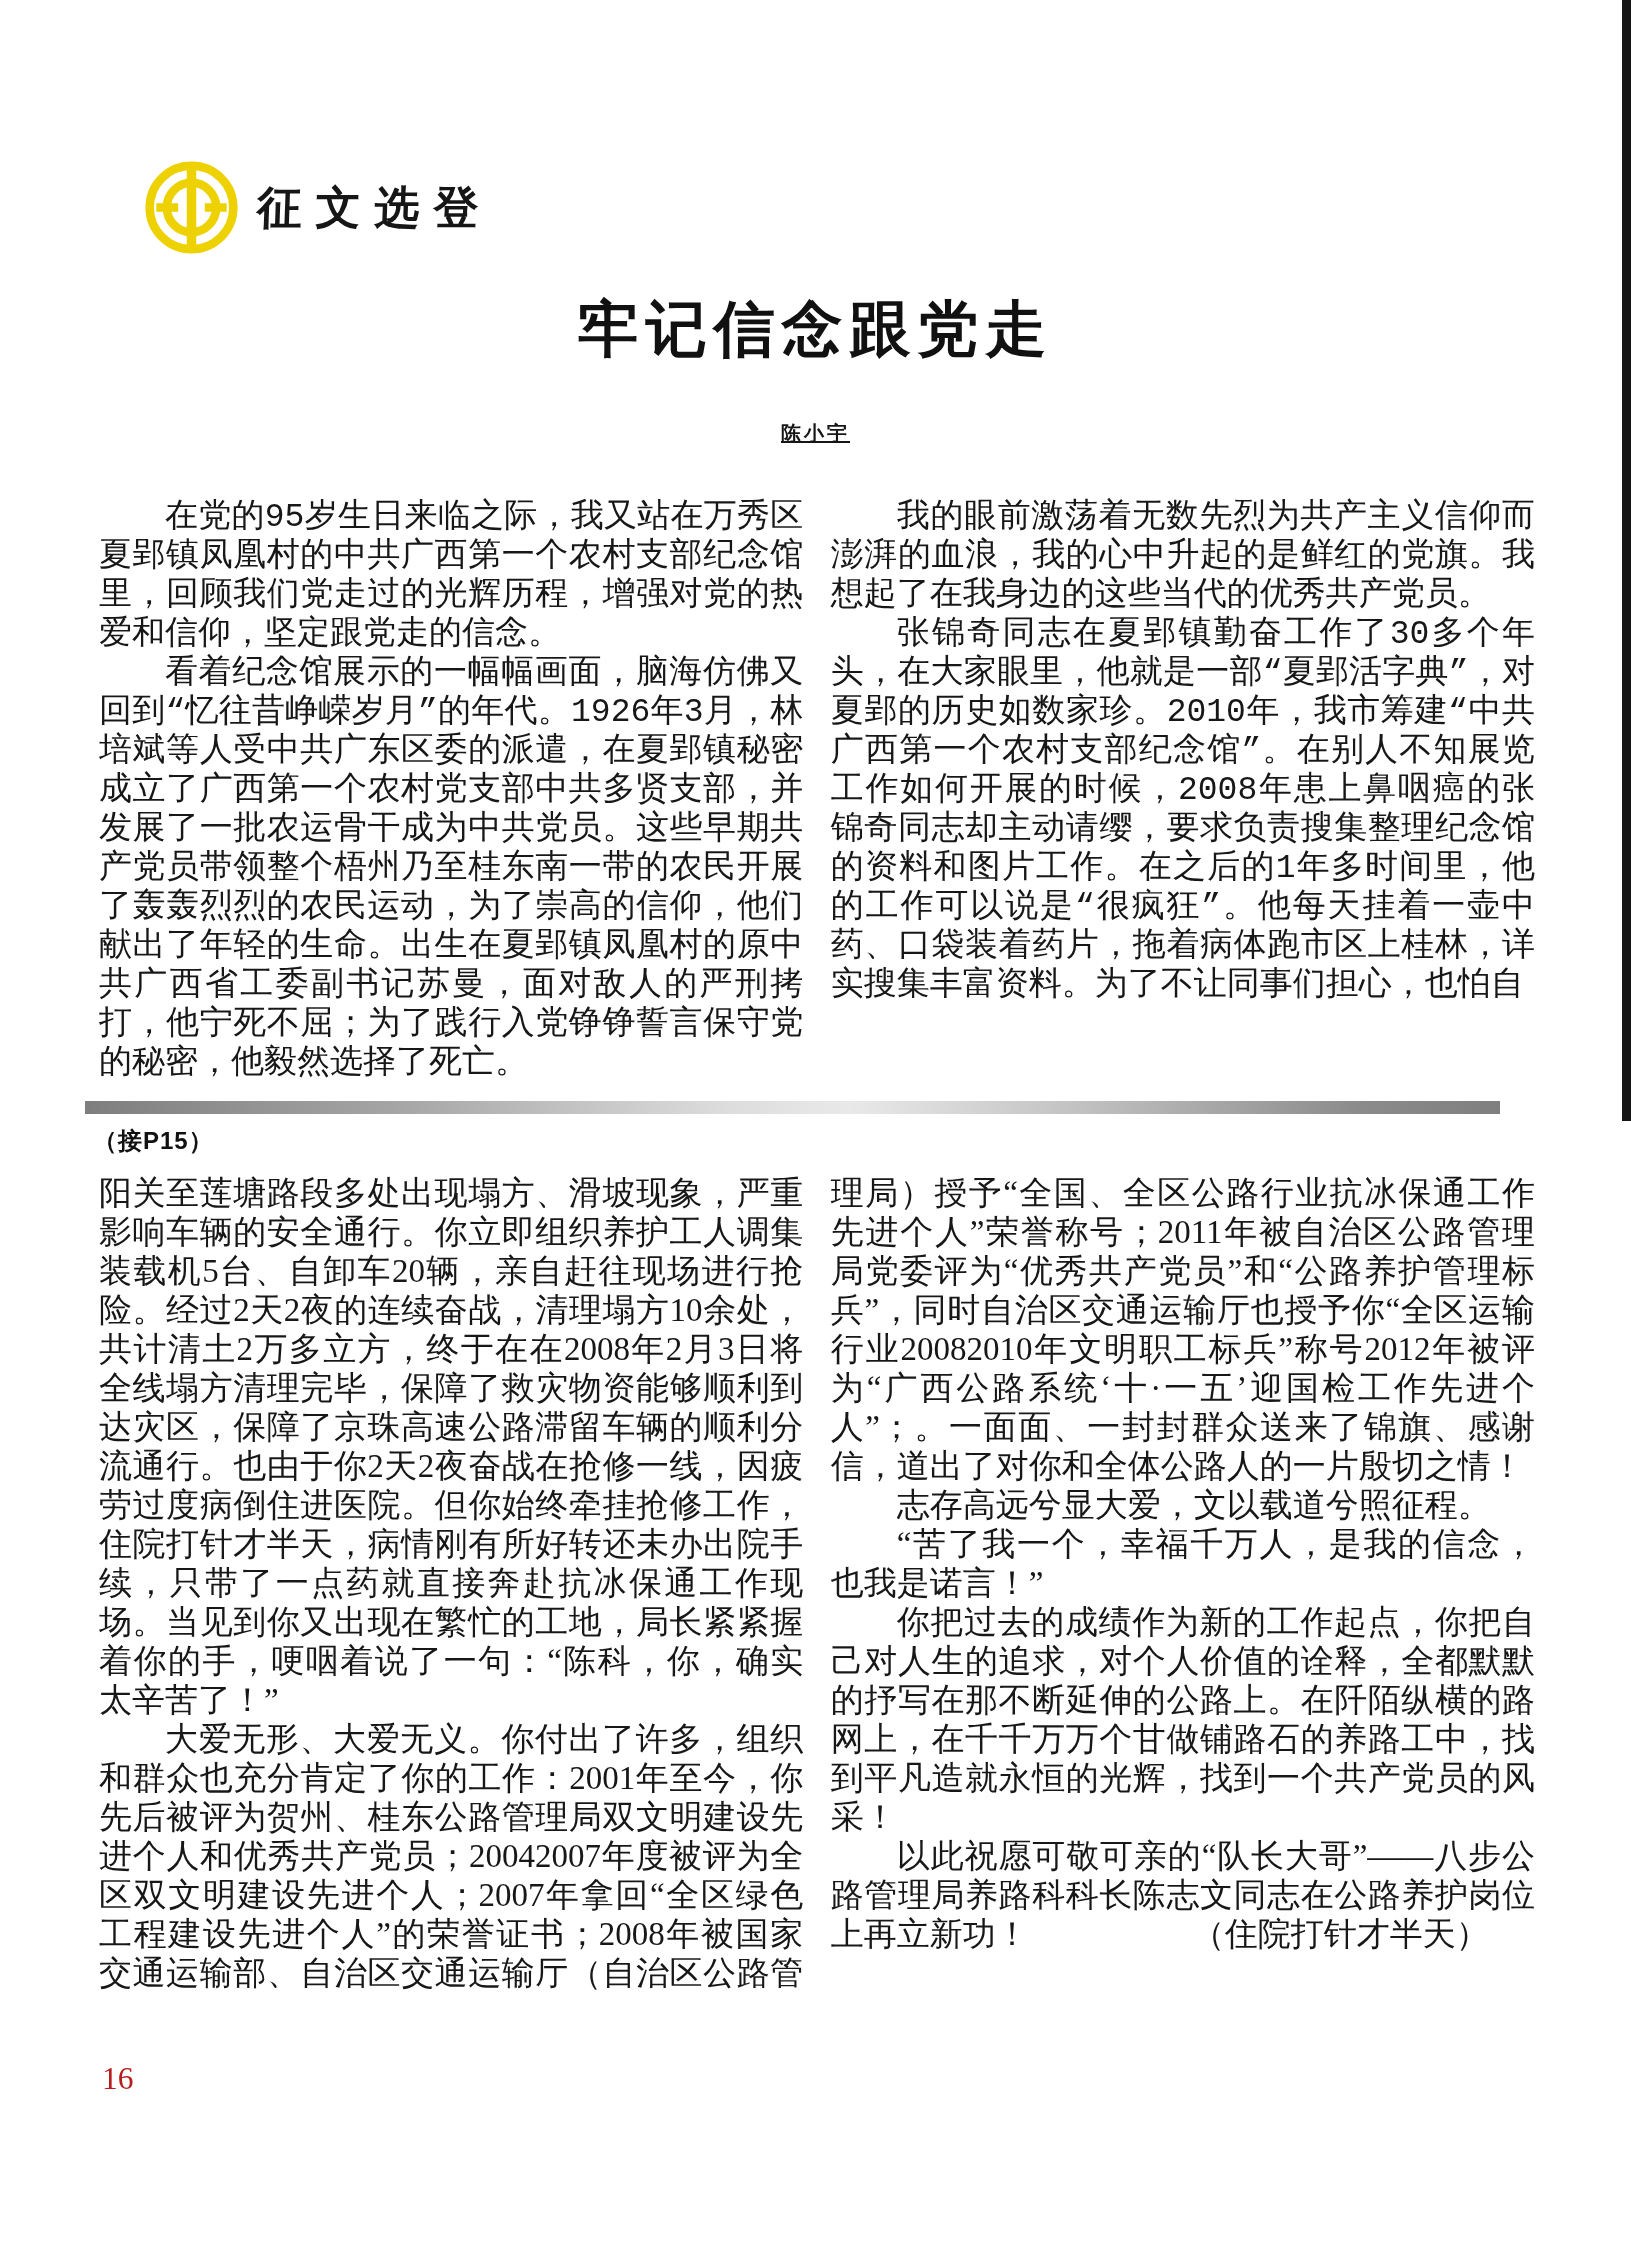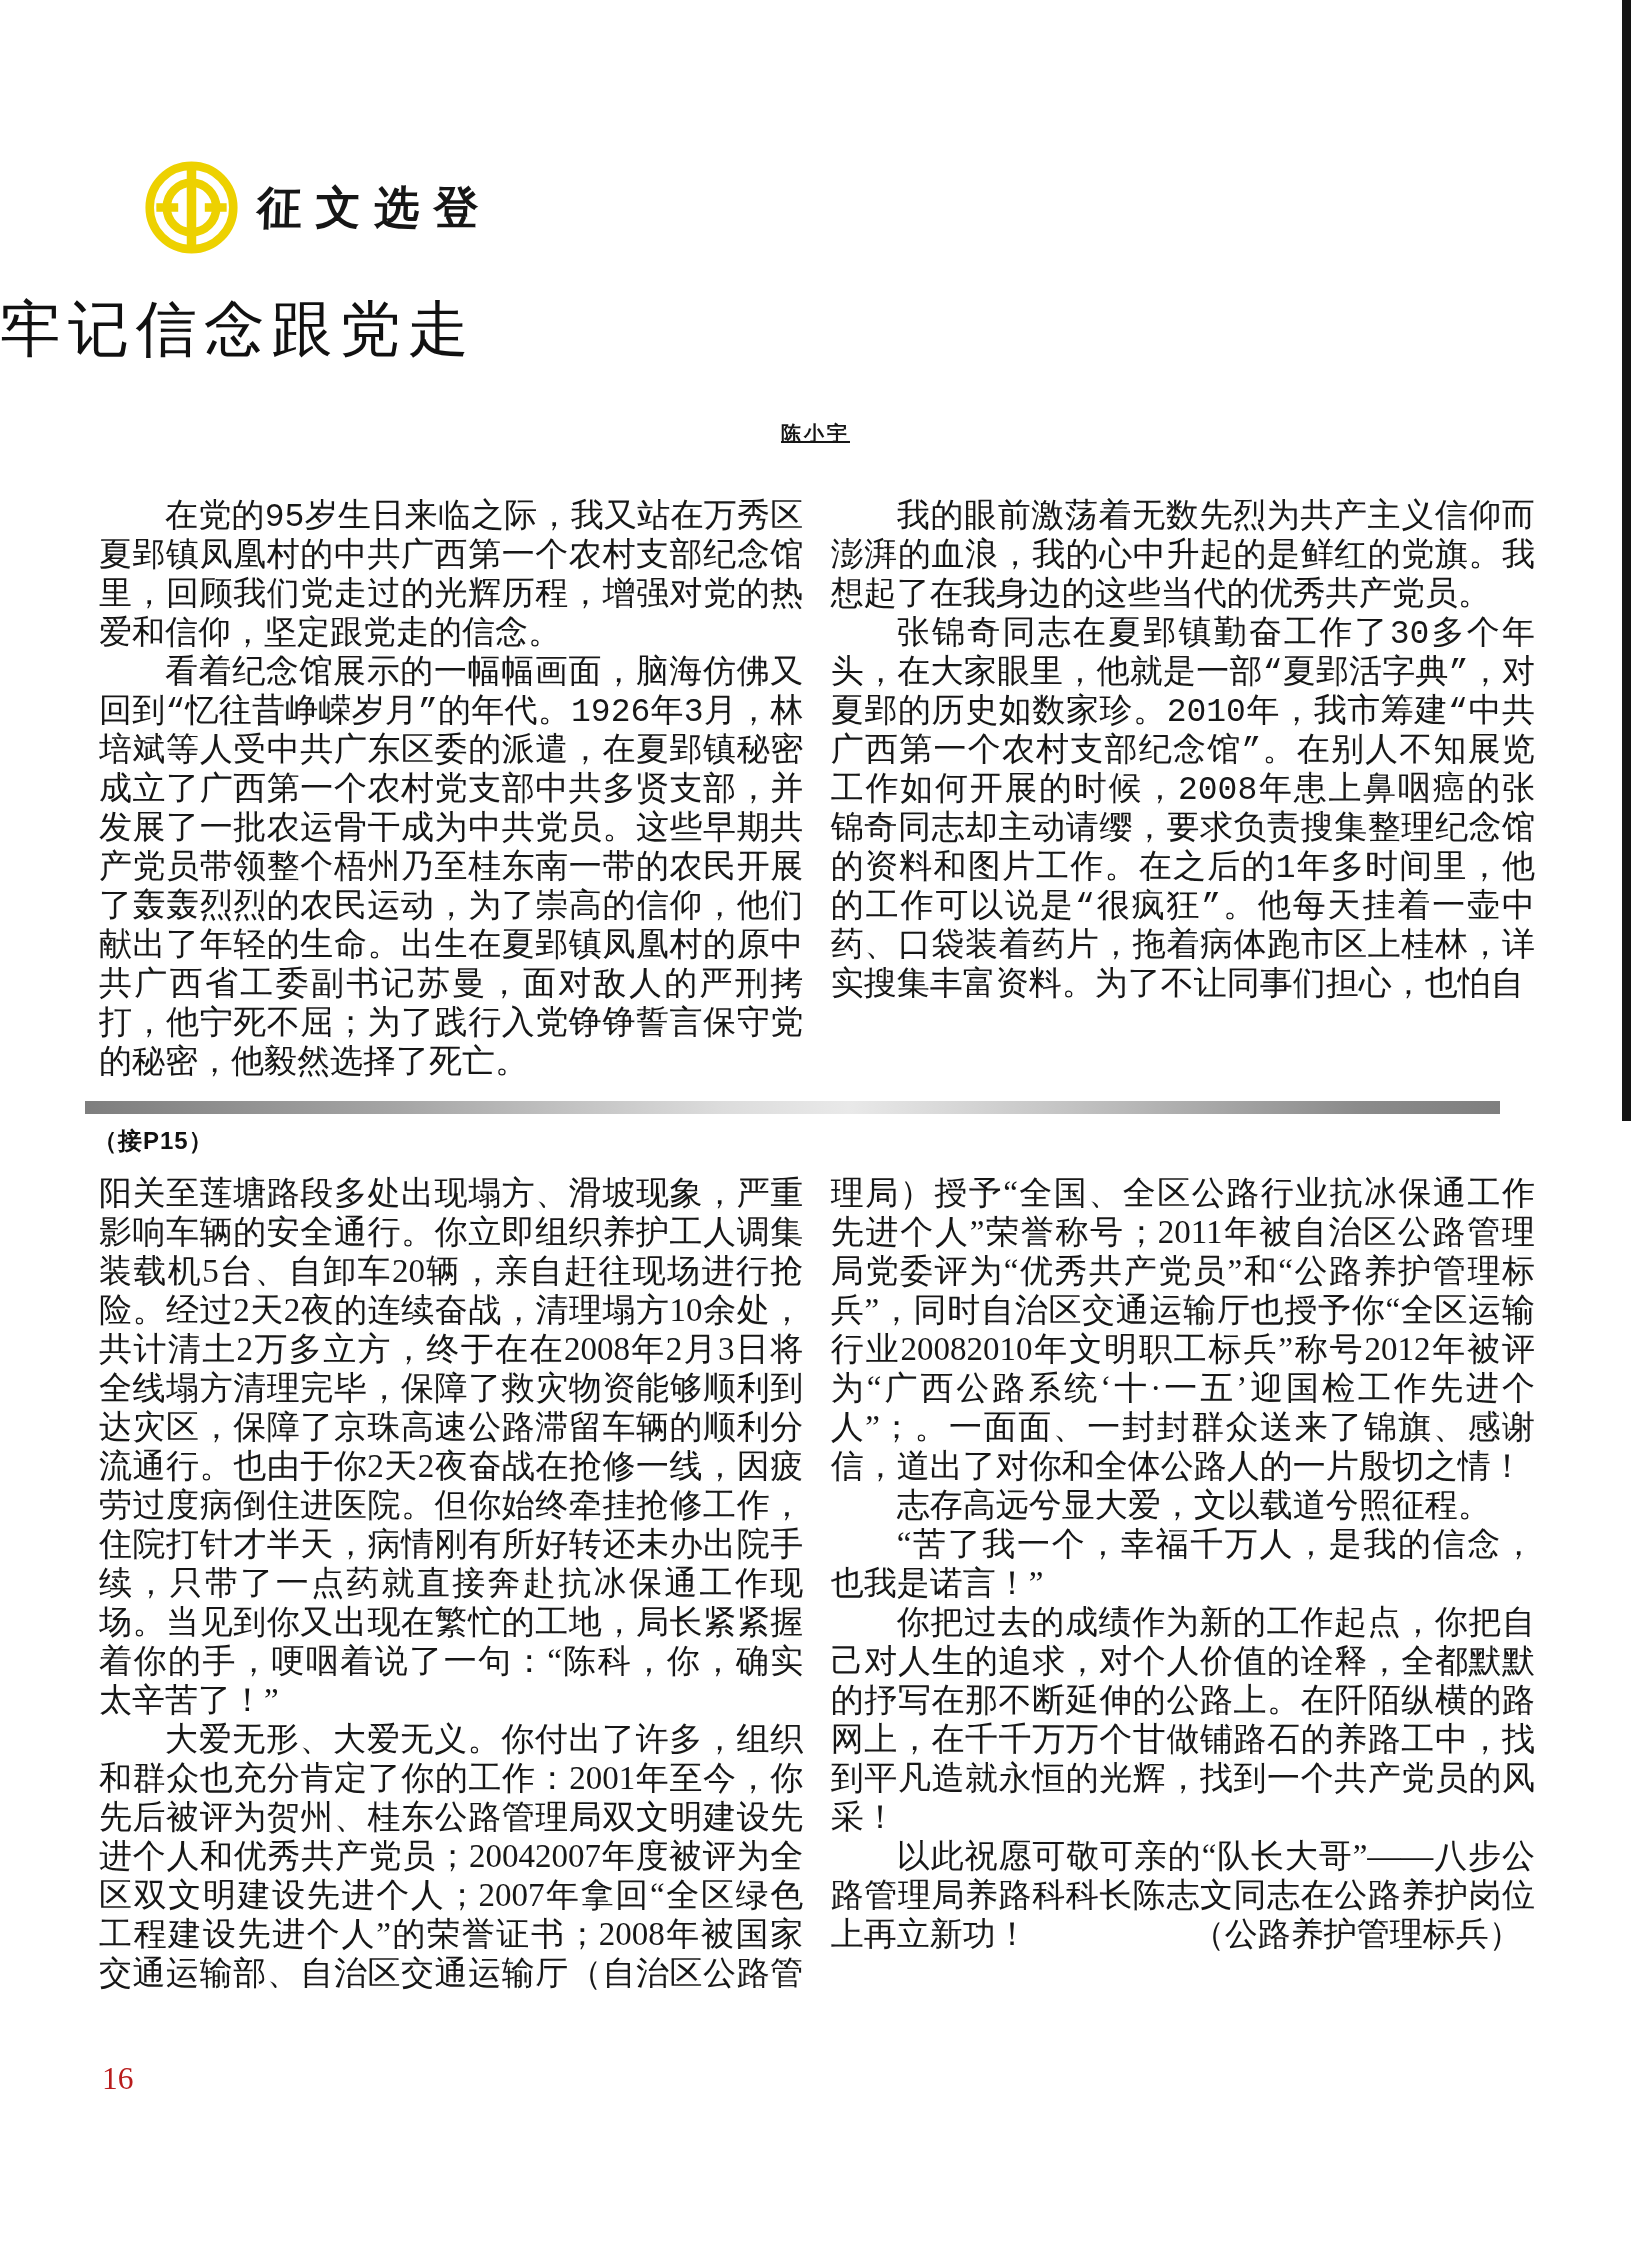--- a/index.html
+++ b/index.html
@@ -14,22 +14,22 @@
   .logo-row{
     position:absolute;left:144px;top:160px;display:flex;align-items:center;gap:17.7px;
   }
   .logo-badge{width:95px;height:95px;display:block;}
   .section-label{
     font-size:45px;font-weight:bold;letter-spacing:13.8px;color:#161616;
     font-family:"Liberation Serif","DejaVu Serif",serif;
     transform:skewX(-2deg);
   }
   .article-title{
-    position:absolute;left:0;top:296px;width:1631px;text-align:left;
-    font-size:61px;font-weight:normal;letter-spacing:6.9px;line-height:1.1;color:#111;
+    position:absolute;left:0;top:296px;width:1631px;text-align:center;
+    font-size:61px;font-weight:bold;letter-spacing:6.9px;line-height:1.1;color:#111;
   }
   .article-author{
     position:absolute;left:0;top:420px;width:1631px;text-align:center;
     font-size:20px;font-weight:bold;letter-spacing:3px;color:#161616;text-decoration:underline;
   }
   .two-col{
     position:absolute;left:99px;width:1436px;
     column-count:2;column-gap:27.6px;column-fill:auto;
     font-size:33px;line-height:39px;text-align:justify;overflow:hidden;
     color:#171717;
@@ -82,17 +82,17 @@
 
 <div class="divider-bar"></div>
 <div class="continued-marker">（接P15）</div>
 
 <div class="two-col sec-bottom">
     <p class="para">阳关至莲塘路段多处出现塌方、滑坡现象，严重影响车辆的安全通行。你立即组织养护工人调集装载机5台、自卸车20辆，亲自赶往现场进行抢险。经过2天2夜的连续奋战，清理塌方10余处，共计清土2万多立方，终于在在2008年2月3日将全线塌方清理完毕，保障了救灾物资能够顺利到达灾区，保障了京珠高速公路滞留车辆的顺利分流通行。也由于你2天2夜奋战在抢修一线，因疲劳过度病倒住进医院。但你始终牵挂抢修工作，住院打针才半天，病情刚有所好转还未办出院手续，只带了一点药就直接奔赴抗冰保通工作现场。当见到你又出现在繁忙的工地，局长紧紧握着你的手，哽咽着说了一句：“陈科，你，确实太辛苦了！”</p>
     <p class="para indent">大爱无形、大爱无义。你付出了许多，组织和群众也充分肯定了你的工作：2001年至今，你先后被评为贺州、桂东公路管理局双文明建设先进个人和优秀共产党员；20042007年度被评为全区双文明建设先进个人；2007年拿回“全区绿色工程建设先进个人”的荣誉证书；2008年被国家交通运输部、自治区交通运输厅（自治区公路管理局）授予“全国、全区公路行业抗冰保通工作先进个人”荣誉称号；2011年被自治区公路管理局党委评为“优秀共产党员”和“公路养护管理标兵”，同时自治区交通运输厅也授予你“全区运输行业20082010年文明职工标兵”称号2012年被评为“广西公路系统‘十·一五’迎国检工作先进个人”；。一面面、一封封群众送来了锦旗、感谢信，道出了对你和全体公路人的一片殷切之情！</p>
     <p class="para indent">志存高远兮显大爱，文以载道兮照征程。</p>
     <p class="para indent">“苦了我一个，幸福千万人，是我的信念，也我是诺言！”</p>
     <p class="para indent">你把过去的成绩作为新的工作起点，你把自己对人生的追求，对个人价值的诠释，全都默默的抒写在那不断延伸的公路上。在阡陌纵横的路网上，在千千万万个甘做铺路石的养路工中，找到平凡造就永恒的光辉，找到一个共产党员的风采！</p>
-    <p class="para indent">以此祝愿可敬可亲的“队长大哥”——八步公路管理局养路科科长陈志文同志在公路养护岗位上再立新功！<span class="attr-gap"></span><span>（公路养护管理标兵）</span></p>
+    <p class="para indent">以此祝愿可敬可亲的“队长大哥”——八步公路管理局养路科科长陈志文同志在公路养护岗位上再立新功！<span class="attr-gap"></span><span>（住院打针才半天）</span></p>
   </div>
 
 <div class="page-number">16</div>
 
 
 </body></html>

